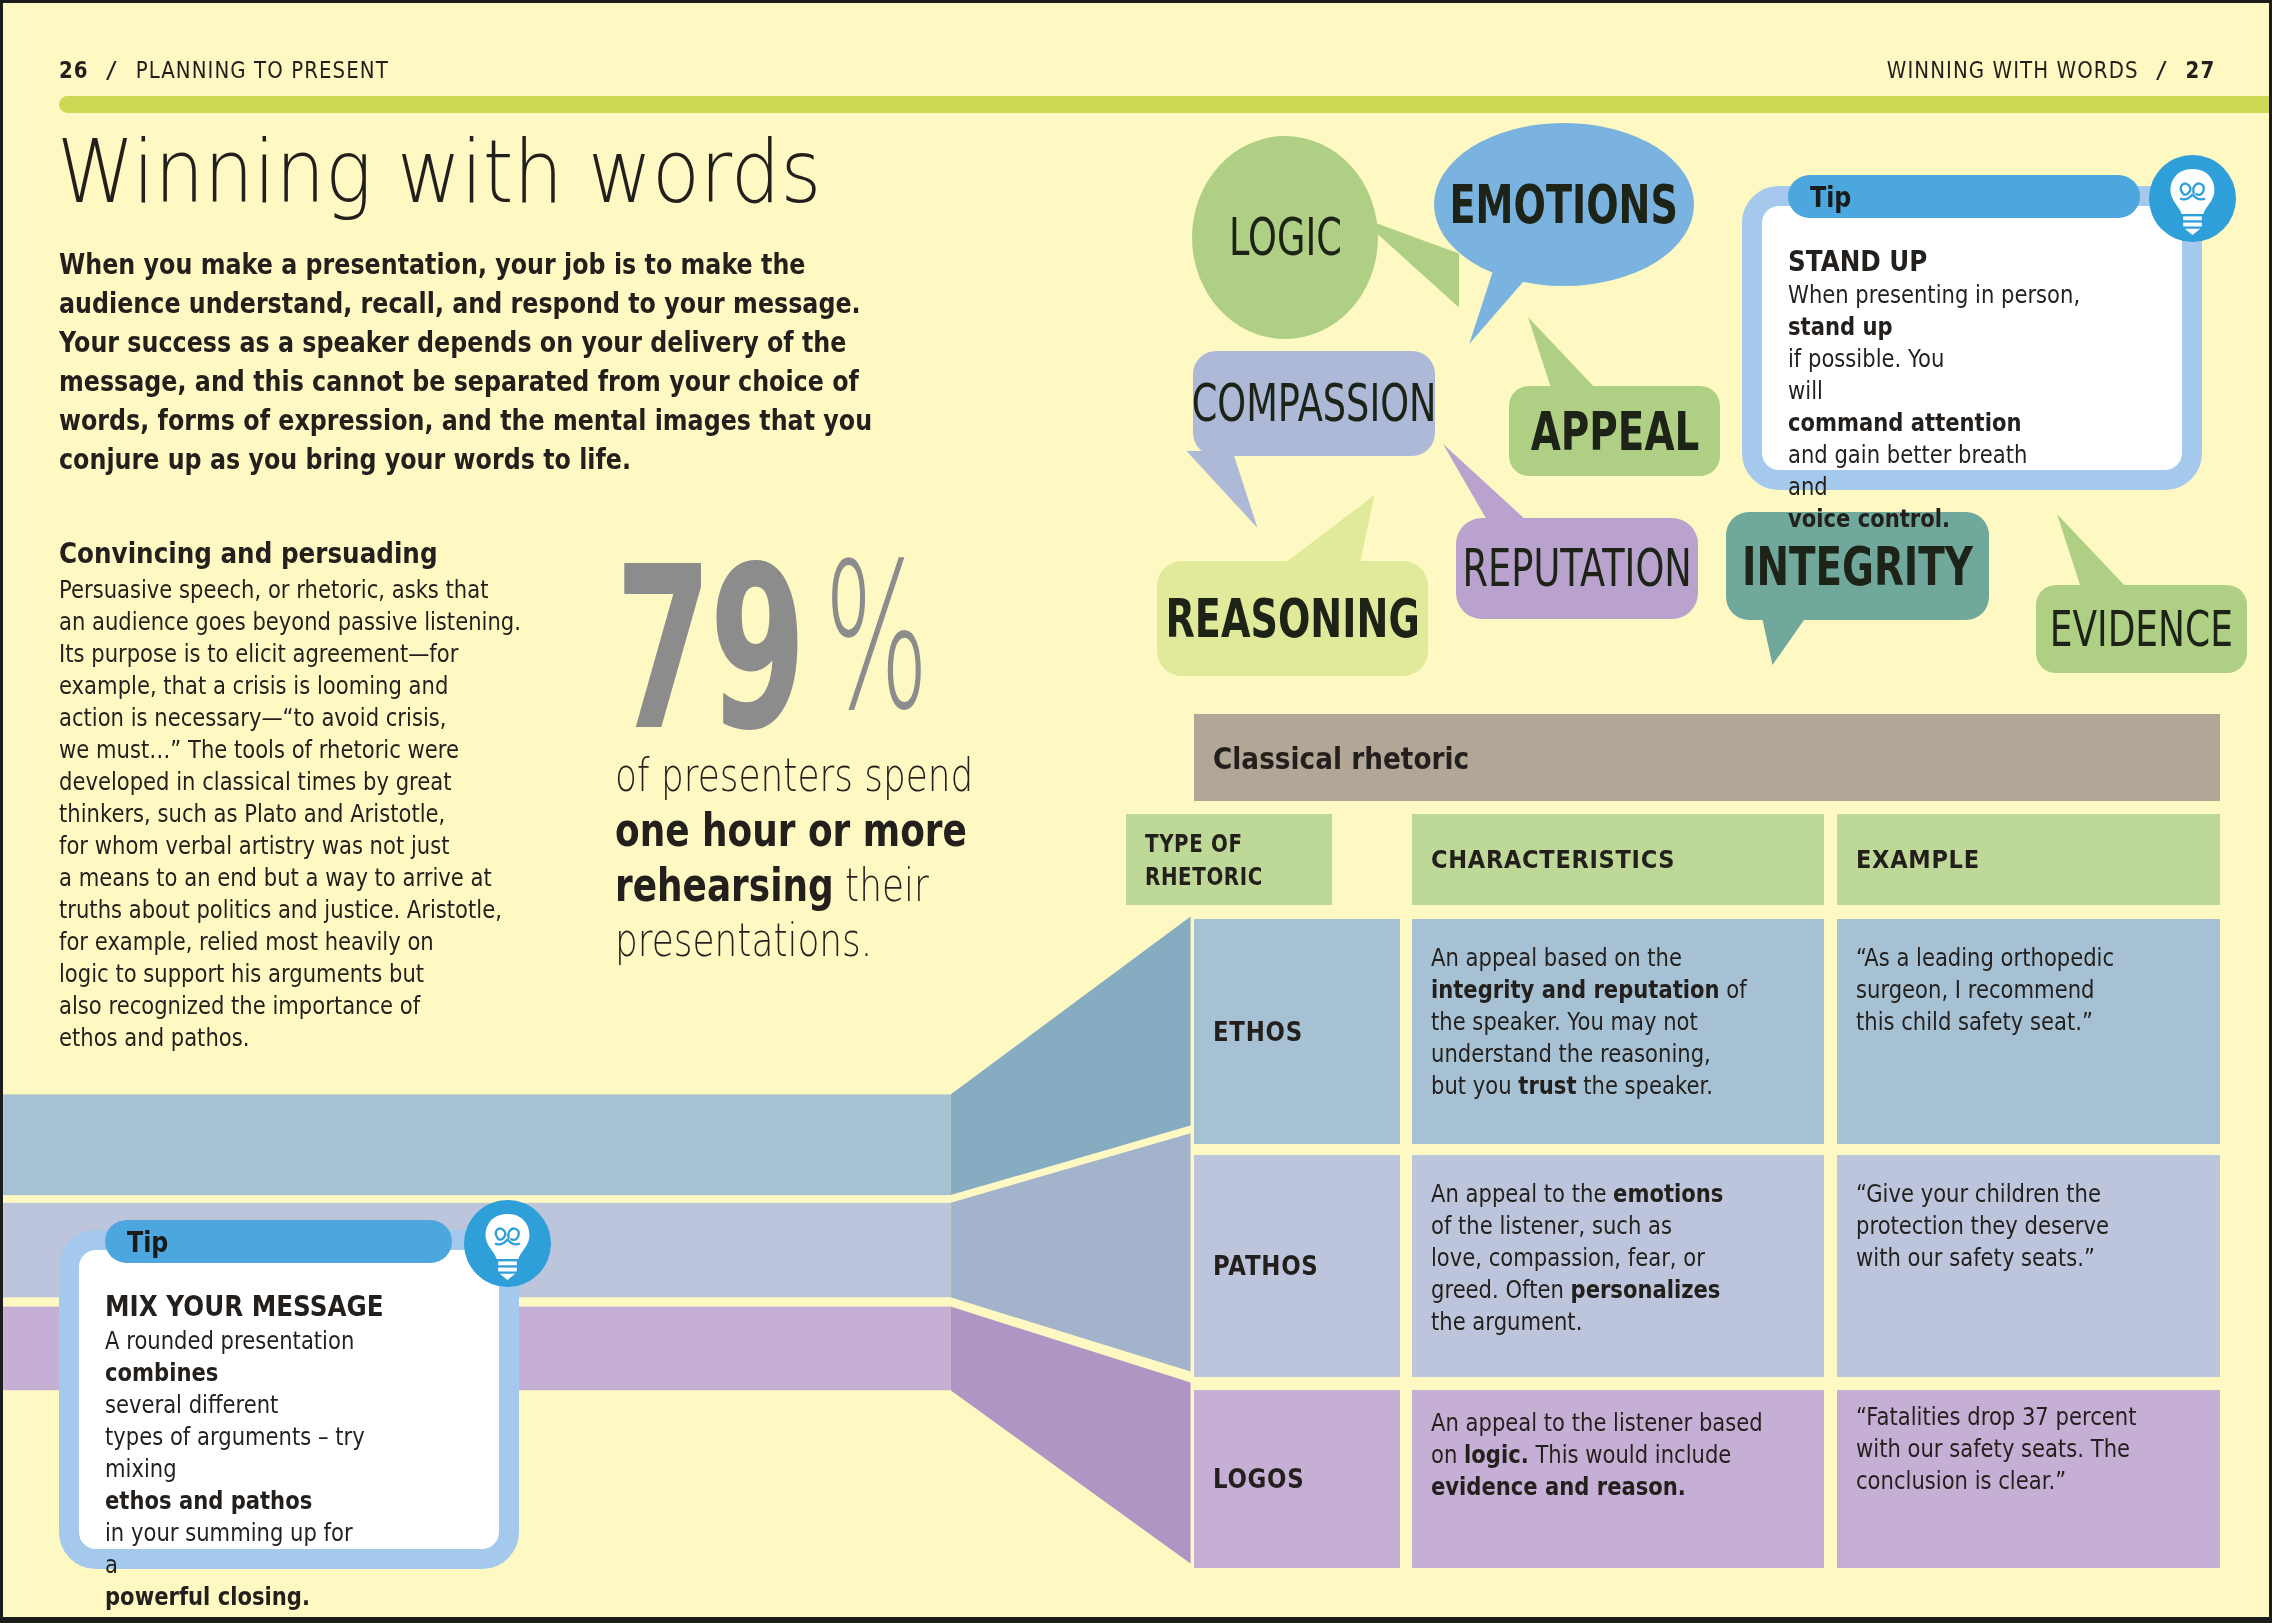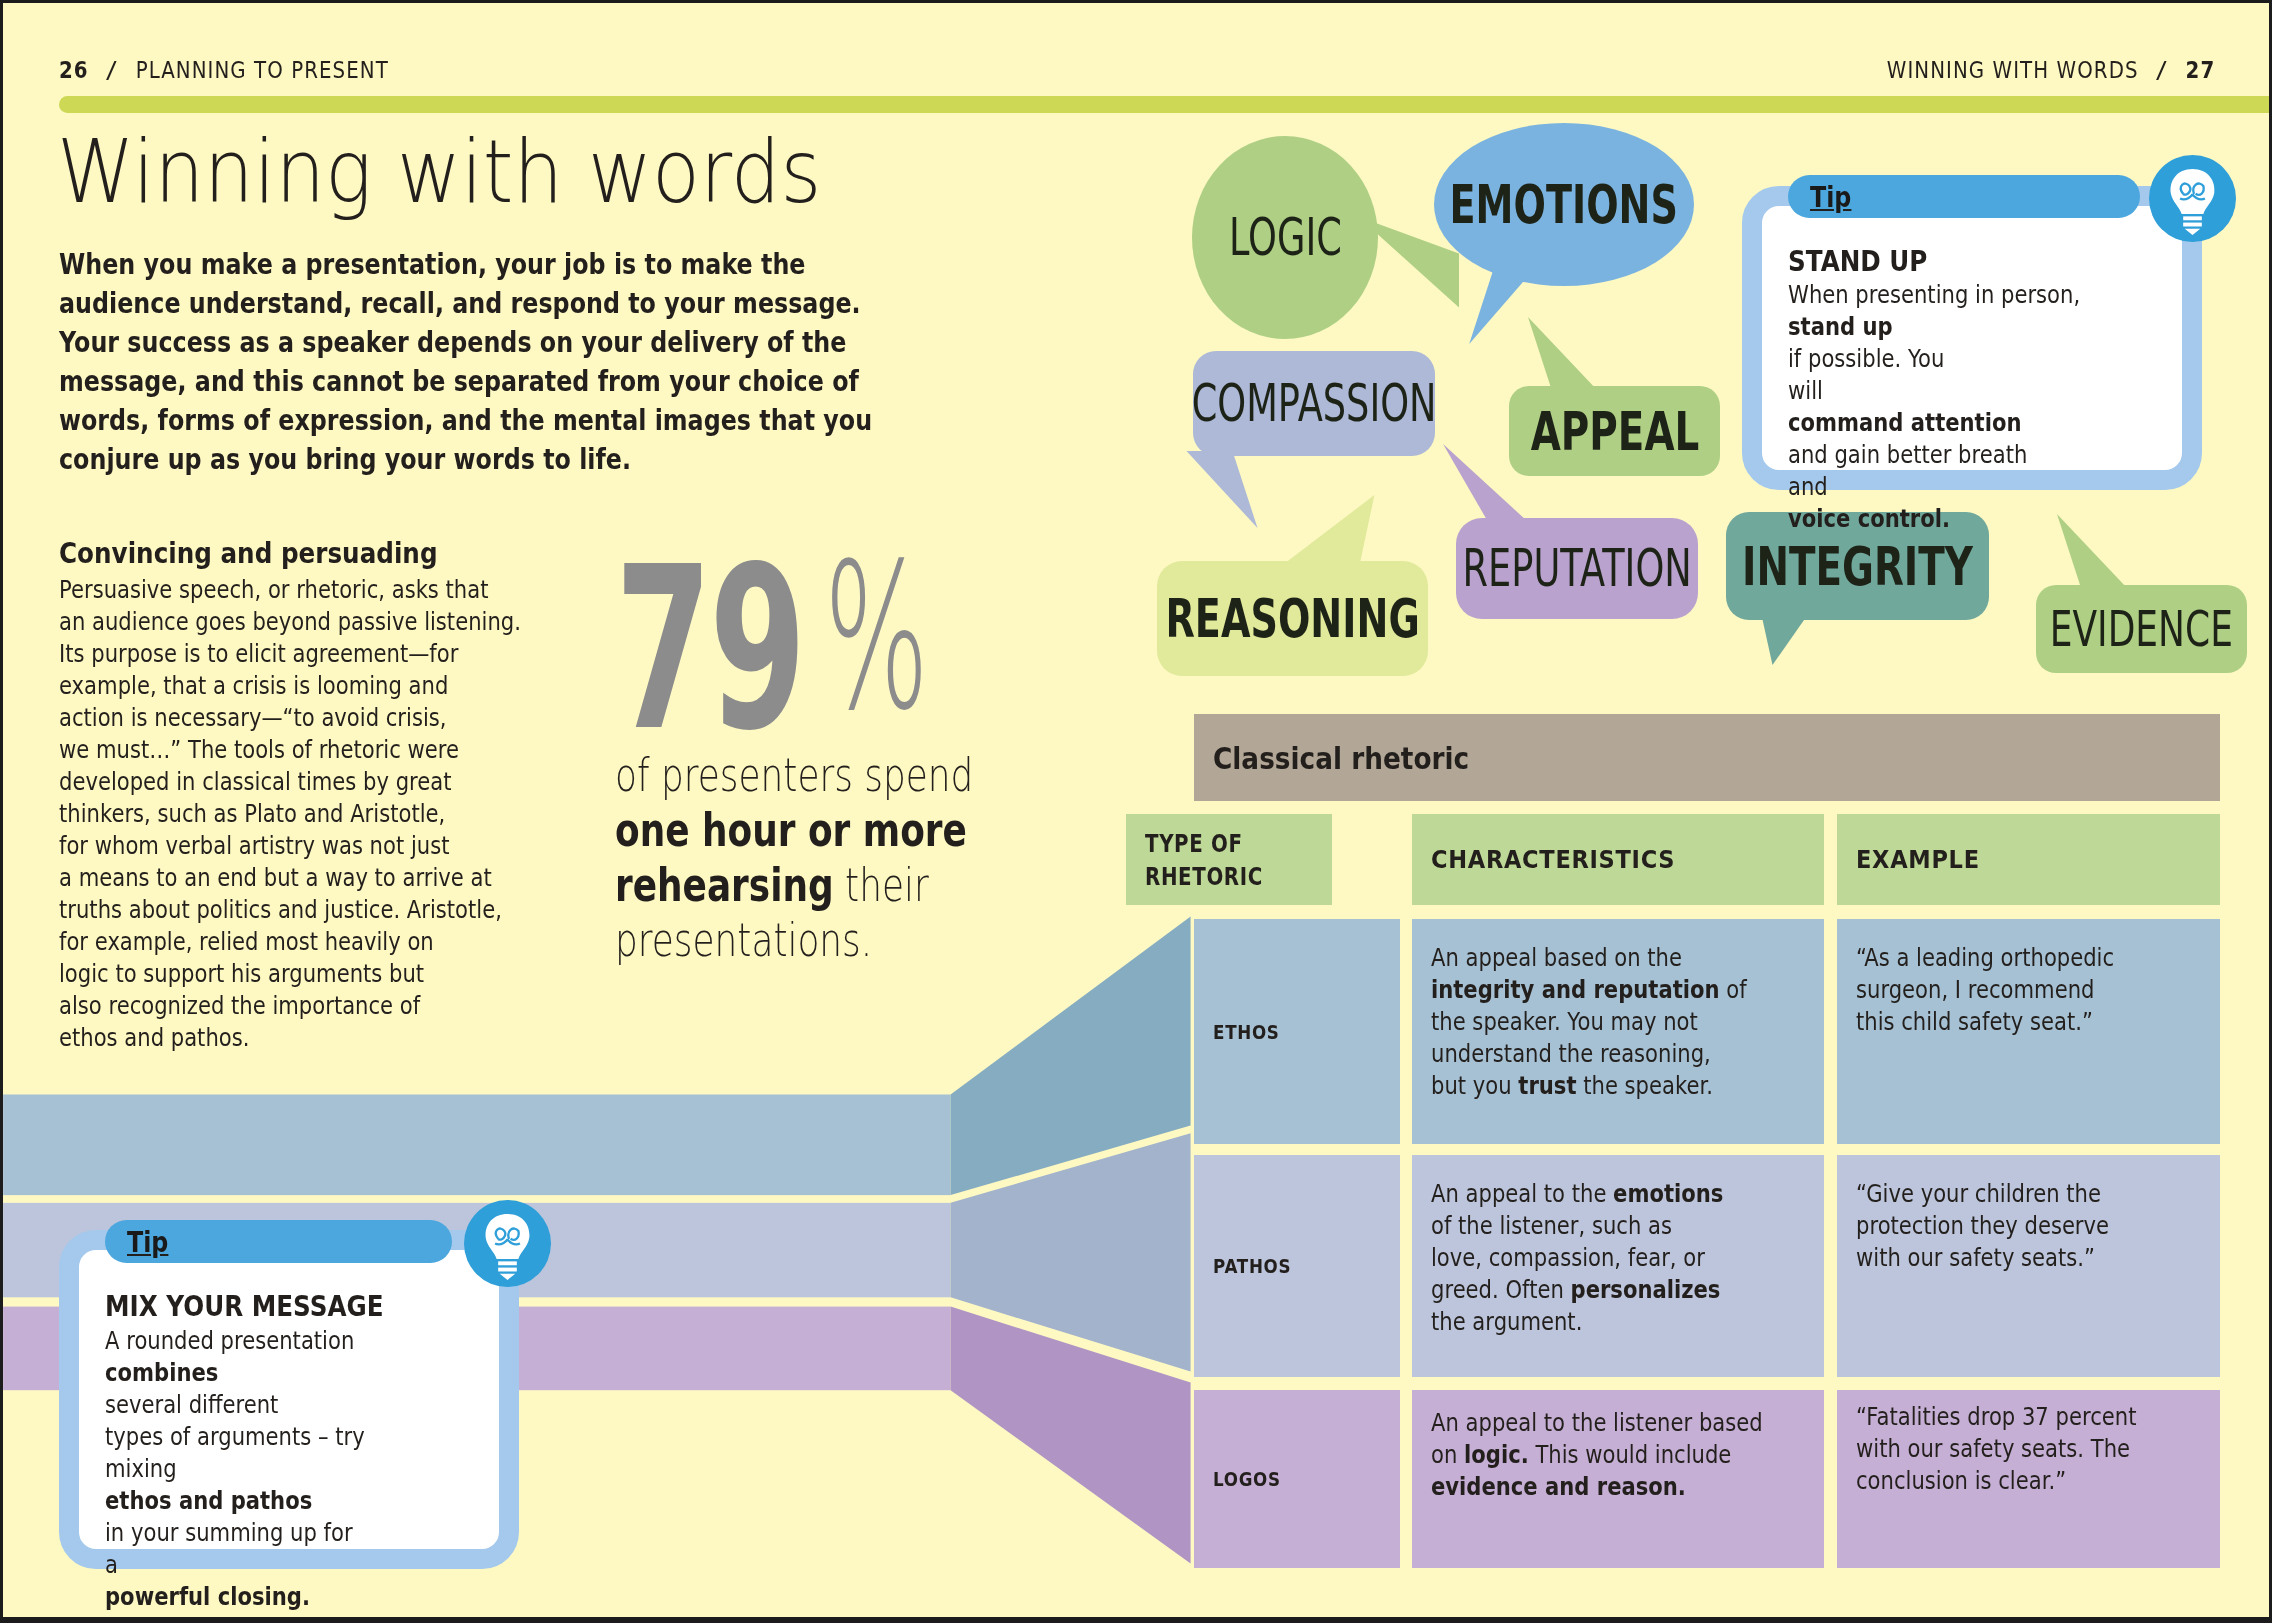--- a/index.html
+++ b/index.html
@@ -33,32 +33,32 @@
   .bubble .lbl { display: inline-block; transform: scaleX(0.72); white-space: nowrap; }
   .bubble.bold .lbl { font-weight: 700; }
   .tail { position: absolute; width: 0; height: 0; }
 
   
   .tbl-title { position: absolute; left: 1191px; top: 711px; width: 1026px; height: 87px; background: #b2a796; display: flex; align-items: center; padding-left: 18.6px; }
   .tbl-title span { font-size: 31px; font-weight: 700; transform: scaleX(0.85); transform-origin: left center; font-family: "DejaVu Sans", sans-serif; display: inline-block; }
   .cell { position: absolute; padding: 17px 18.6px; font-family: "DejaVu Sans", sans-serif; }
   .hdr { background: #bed897; display: flex; align-items: center; font-size: 25.6px; font-weight: 700; letter-spacing: 0.8px; line-height: 33px; }
   .hdr span { display: inline-block; transform: scaleX(0.88); transform-origin: left center; }
-  .rowlbl { display: flex; align-items: center; font-size: 19px; font-weight: 700; letter-spacing: 0.8px; }
+  .rowlbl { display: flex; align-items: center; font-size: 26px; font-weight: 700; letter-spacing: 0.8px; }
   .rowlbl span { display: inline-block; transform: scaleX(0.88); transform-origin: left center; }
   .txt { font-size: 24px; line-height: 32px; padding-top: 23px; }
   .txt .inner { display: inline-block; transform: scaleX(0.88); transform-origin: left top; white-space: nowrap; }
   .txt b { font-weight: 700; }
   .c-ethos { background: #a6c1d4; }
   .c-pathos { background: #bcc5db; }
   .c-logos { background: #c6afd5; }
 
   
   .tip-frame { position: absolute; border: 20px solid #a4c9ec; border-radius: 37px; background: #ffffff; }
-  .tip-pill { position: absolute; background: #4ba7de; border-radius: 22px; height: 43px; padding-left: 22px; display: flex; align-items: center; text-decoration: underline; }
+  .tip-pill { position: absolute; background: #4ba7de; border-radius: 22px; height: 43px; padding-left: 22px; display: flex; align-items: center; }
   .tip-pill span { font-size: 29px; font-weight: 700; transform: scaleX(0.82); transform-origin: left center; display: inline-block; color: #1a1a1a; font-family: "DejaVu Sans", sans-serif; }
   .bulb { position: absolute; width: 87px; height: 87px; border-radius: 50%; background: #2f9fd9; }
   .tip-head { position: absolute; font-size: 28px; font-weight: 700; transform: scaleX(0.88); transform-origin: left top; white-space: nowrap; font-family: "DejaVu Sans", sans-serif; }
   .tip-body { position: absolute; font-size: 24px; line-height: 32px; transform: scaleX(0.88); transform-origin: left top; white-space: nowrap; font-family: "DejaVu Sans", sans-serif; }
   .tip-body b { font-weight: 700; }
   .tip-body span { display: block; }
 </style>
 </head>
 <body>
 

